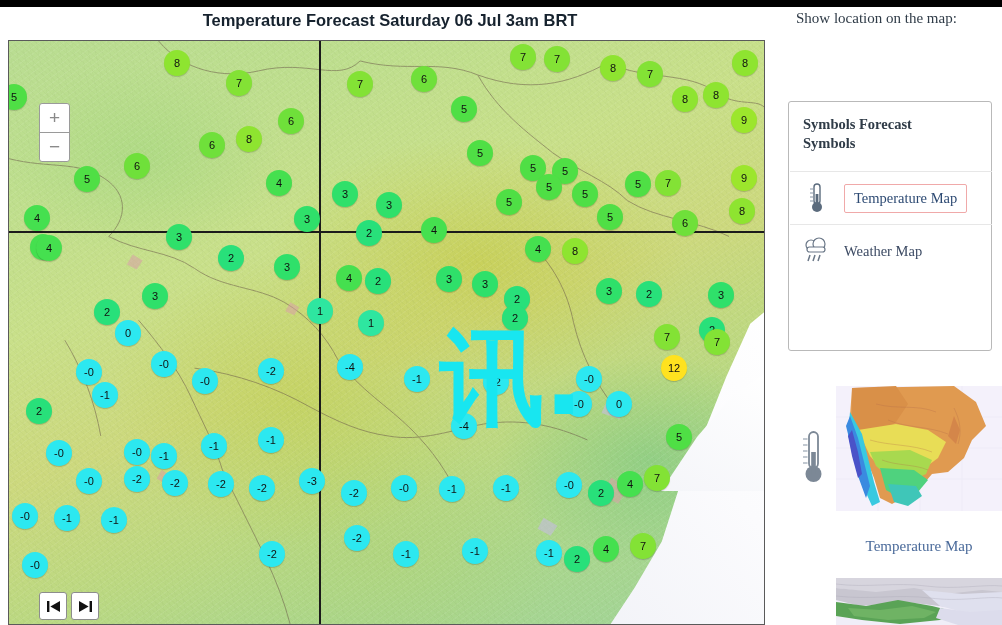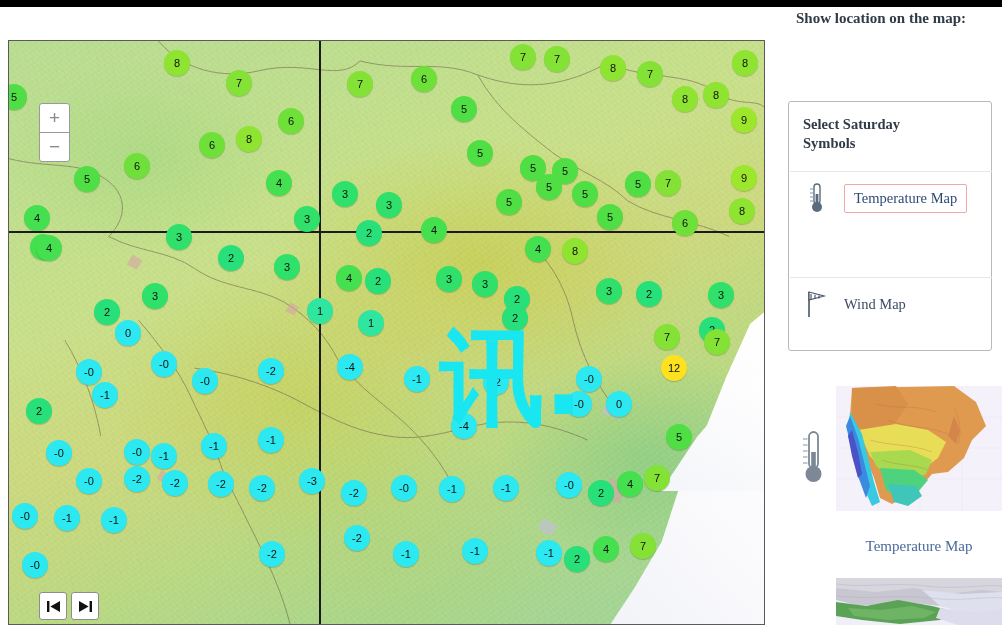--- a/index.html
+++ b/index.html
@@ -65,21 +65,21 @@
 
   
   #watermark{position:absolute;left:0;top:0;width:780px;height:625px;pointer-events:none;z-index:60;
     font-family:"DejaVu Sans",sans-serif;font-weight:bold;color:#18E6F0;
     font-size:104px;line-height:1.03;letter-spacing:0px;}
   #wm1{position:absolute;left:34px;top:208px;white-space:nowrap;}
   #wm2{position:absolute;left:440px;top:318px;white-space:nowrap;}
 
   
   #sidebar{position:absolute;left:780px;top:0;width:222px;height:625px;background:#fff;}
-  #loc-label{position:absolute;left:16px;top:10px;font-weight:bold;font-size:15px;color:#2f3b47;}
+  #loc-label{position:absolute;left:16px;top:10px;font-weight:normal;font-size:15px;color:#2f3b47;}
   #loc-input{position:absolute;left:12px;top:42px;width:196px;height:46px;
     border:1px solid #ccc;border-radius:3px;background:#fff;box-sizing:border-box;
     padding:0 13px;font-family:"Liberation Serif",serif;font-size:15px;color:#9aa3ad;outline:none;}
   #symbols-panel{position:absolute;left:8px;top:101px;width:204px;height:250px;
     border:1px solid #b9b9b9;border-radius:3px;background:#fff;box-sizing:border-box;}
   #symbols-title{margin:13px 0 0 14px;font-weight:bold;font-size:14.5px;color:#2f3b47;line-height:1.28;width:120px;}
   .sym-row{position:absolute;left:1px;width:202px;height:53px;display:flex;align-items:center;
     border-top:1px solid #e7e7e7;box-sizing:border-box;cursor:pointer;}
   .sym-ico{width:54px;display:flex;align-items:center;justify-content:center;}
   .sym-lab{font-size:14.5px;color:#3c4a63;}
@@ -92,20 +92,21 @@
   
   #topbar{position:absolute;left:0;top:0;width:1002px;height:7px;background:#000;z-index:90;}
 </style>
 </head>
 <body>
 
 <div id="root">
 
   <div id="map-panel">
 
+    <div id="map-title">Temperature Forecast Saturday 06 Jul 3am BRT</div>
 
     <div id="map-canvas">
       <div class="terrain"></div>
       <div class="ocean"></div>
       <div class="ocean2"></div>
 
       <svg class="border-path" viewBox="0 0 757 585" preserveAspectRatio="none">
         <g fill="none" stroke="#6b5a4a" stroke-width="1" opacity=".55">
           <path d="M150 0 C175 30 215 38 250 30 C300 18 330 42 352 20"></path>
           <path d="M352 20 C400 32 430 18 470 34 C520 52 560 44 600 22"></path>
@@ -276,54 +277,55 @@
       <div id="wm2">讯.</div>
     </div>
   </div>
 
   <div id="sidebar">
 
     <div id="loc-label">Show location on the map:</div>
 
 
     <div id="symbols-panel">
-      <div id="symbols-title">Select Saturday Symbols</div>
+      <div id="symbols-title">Symbols Forecast Symbols</div>
 
       <div class="sym-row" style="top:69px">
         <span class="sym-ico">
           <svg width="18" height="32" viewBox="0 0 18 32">
             <rect x="6" y="2" width="6" height="20" rx="3" fill="#fff" stroke="#5b6b7d" stroke-width="1.4"></rect>
             <circle cx="9" cy="25" r="5" fill="#5b6b7d"></circle>
             <rect x="7.6" y="12" width="2.8" height="13" fill="#5b6b7d"></rect>
             <g stroke="#8795a6" stroke-width="1">
                 <line x1="2" y1="7" x2="5" y2="7"></line>
                 <line x1="2" y1="11" x2="5" y2="11"></line>
                 <line x1="2" y1="15" x2="5" y2="15"></line>
                 <line x1="2" y1="19" x2="5" y2="19"></line>
               </g>
           </svg>
         </span>
         <span class="sym-lab sel">Temperature Map</span>
       </div>
 
-
-      <div class="sym-row" style="top:175px">
+      <div class="sym-row" style="top:122px">
         <span class="sym-ico">
-          <svg width="26" height="30" viewBox="0 0 26 30">
-            <line x1="5" y1="28" x2="5" y2="3" stroke="#4b5663" stroke-width="1.6"></line>
-            <path d="M5 3 L20 7 L5 11 Z" fill="#fff" stroke="#4b5663" stroke-width="1.2"></path>
-            <g stroke="#4b5663" stroke-width="1.2">
-                <line x1="7" y1="5" x2="7" y2="10"></line>
-                <line x1="11" y1="5.8" x2="11" y2="10"></line>
-                <line x1="15" y1="6.6" x2="15" y2="9.6"></line>
+          <svg width="30" height="28" viewBox="0 0 30 28">
+            <circle cx="9" cy="8" r="5" fill="#fff" stroke="#6a7787" stroke-width="1.2"></circle>
+            <circle cx="17" cy="7" r="6" fill="#fff" stroke="#6a7787" stroke-width="1.2"></circle>
+            <rect x="5" y="10" width="18" height="5" rx="2.5" fill="#fff" stroke="#6a7787" stroke-width="1.2"></rect>
+            <g stroke="#6a7787" stroke-width="1.5">
+                <line x1="8" y1="18" x2="6" y2="24"></line>
+                <line x1="13" y1="18" x2="11" y2="24"></line>
+                <line x1="18" y1="18" x2="16" y2="24"></line>
               </g>
           </svg>
         </span>
-        <span class="sym-lab">Wind Map</span>
-      </div>
+        <span class="sym-lab">Weather Map</span>
+      </div>
+
     </div>
 
     <div id="thumb-ico">
       <svg width="26" height="62" viewBox="0 0 26 62">
         <rect x="9" y="4" width="9" height="36" rx="4.5" fill="#fff" stroke="#7c8896" stroke-width="1.8"></rect>
         <circle cx="13.5" cy="46" r="8" fill="#7c8896"></circle>
         <rect x="11.2" y="24" width="4.6" height="22" fill="#7c8896"></rect>
         <g stroke="#9aa5b2" stroke-width="1.2">
           <line x1="3" y1="11" x2="7.5" y2="11"></line>
             <line x1="3" y1="17" x2="7.5" y2="17"></line>

